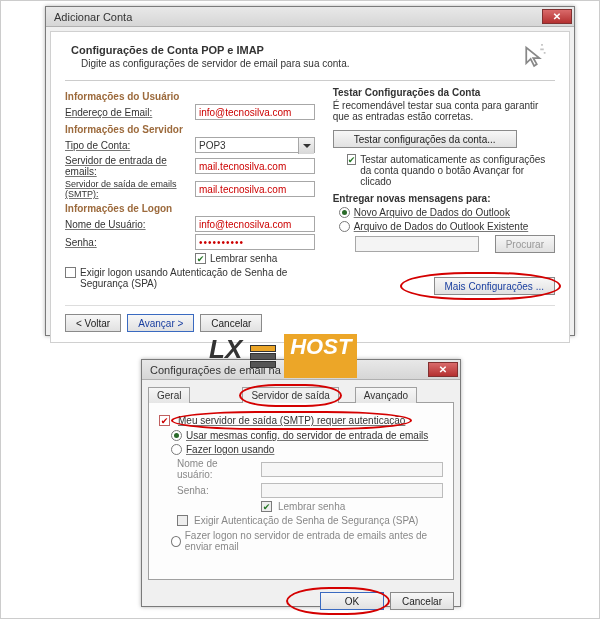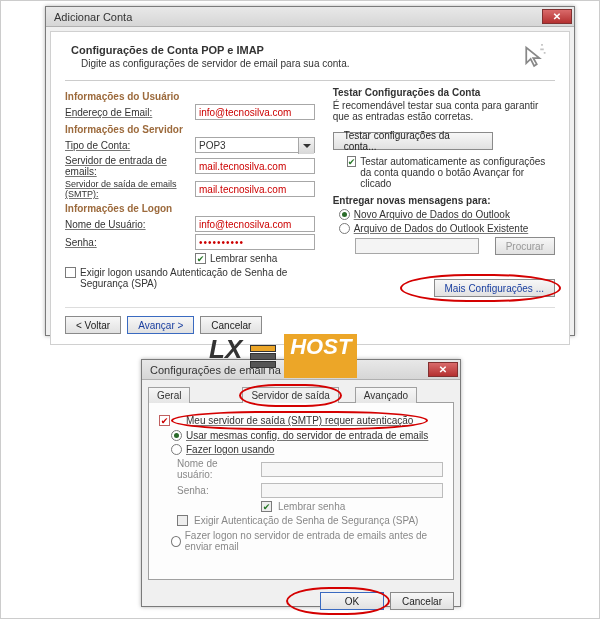--- a/index.html
+++ b/index.html
@@ -89,21 +89,21 @@
   }
   .tab.active { background:#f0f0f0; z-index:2;margin-left:36px;}
   .tab.ring-tab::after {
     content:""; position:absolute; left:-4px; right:-4px; top:-4px; bottom:-4px;
     border:2px solid #d40000; border-radius:50%/70%; pointer-events:none;
   }
   .tabpane { border:1px solid #a0a0a0; margin:0 6px 6px 6px; padding:8px 10px 6px 10px; background:#fdfdfd;}
   .subrow { margin-left:18px; display:flex; align-items:center; gap:6px; font-size:10px; margin-bottom:3px;}
   .subrow .lbl2 { width:78px; color:#888;}
   .subrow .inp2 { flex:1; height:15px; border:1px solid #bcbcbc; background:#f6f6f6;}
-  .ring-box { position:relative; display:inline-block; padding:1px 12px;}
+  .ring-box { position:relative; display:inline-block; padding:1px 4px;}
   .ring-box::after {
     content:""; position:absolute; left:-3px; right:-3px; top:-3px; bottom:-3px;
     border:2px solid #d40000; border-radius:50%/70%; pointer-events:none;
   }
   .dlg2-footer { display:flex; justify-content:flex-end; gap:6px; padding:6px;}
   
   .logo { position:absolute; left:208px; top:333px; width:160px; height:44px; z-index:20; display:flex; }
   .logo .lx { font-size:26px; font-weight:bold; color:#333; font-style:italic; font-family:Arial;}
   .logo .stack { width:34px; height:34px; margin:0 4px; position:relative;}
   .logo .stack div { position:absolute; left:4px; right:4px; height:7px; background:#555; border:1px solid #333;}
@@ -178,21 +178,21 @@
         </div>
         <div class="chkrow" style="align-items:flex-start">
           <span class="chkbox"></span>
           <span style="max-width:230px">Exigir logon usando Autenticação de Senha de Segurança (SPA)</span>
         </div>
       </div>
 
       <div class="col">
         <div style="font-weight:bold; font-size:10px">Testar Configurações da Conta</div>
         <div style="font-size:10px; margin:2px 0 8px 0">É recomendável testar sua conta para garantir que as entradas estão corretas.</div>
-        <span class="btn" style="width:160px">Testar configurações da conta...</span>
+        <span class="btn" style="width:184px">Testar configurações da conta...</span>
         <div class="chkrow" style="align-items:flex-start; margin:6px 0 0 14px">
           <span class="chkbox">✔</span>
           <span style="max-width:200px">Testar automaticamente as configurações da conta quando o botão Avançar for clicado</span>
         </div>
         <div style="font-weight:bold; font-size:10px; margin-top:6px">Entregar novas mensagens para:</div>
         <div class="chkrow" style="margin-left:6px">
           <span class="radio on"></span>
           <span class="lbl u" style="width:auto">Novo Arquivo de Dados do Outlook</span>
         </div>
         <div class="chkrow" style="margin-left:6px">

